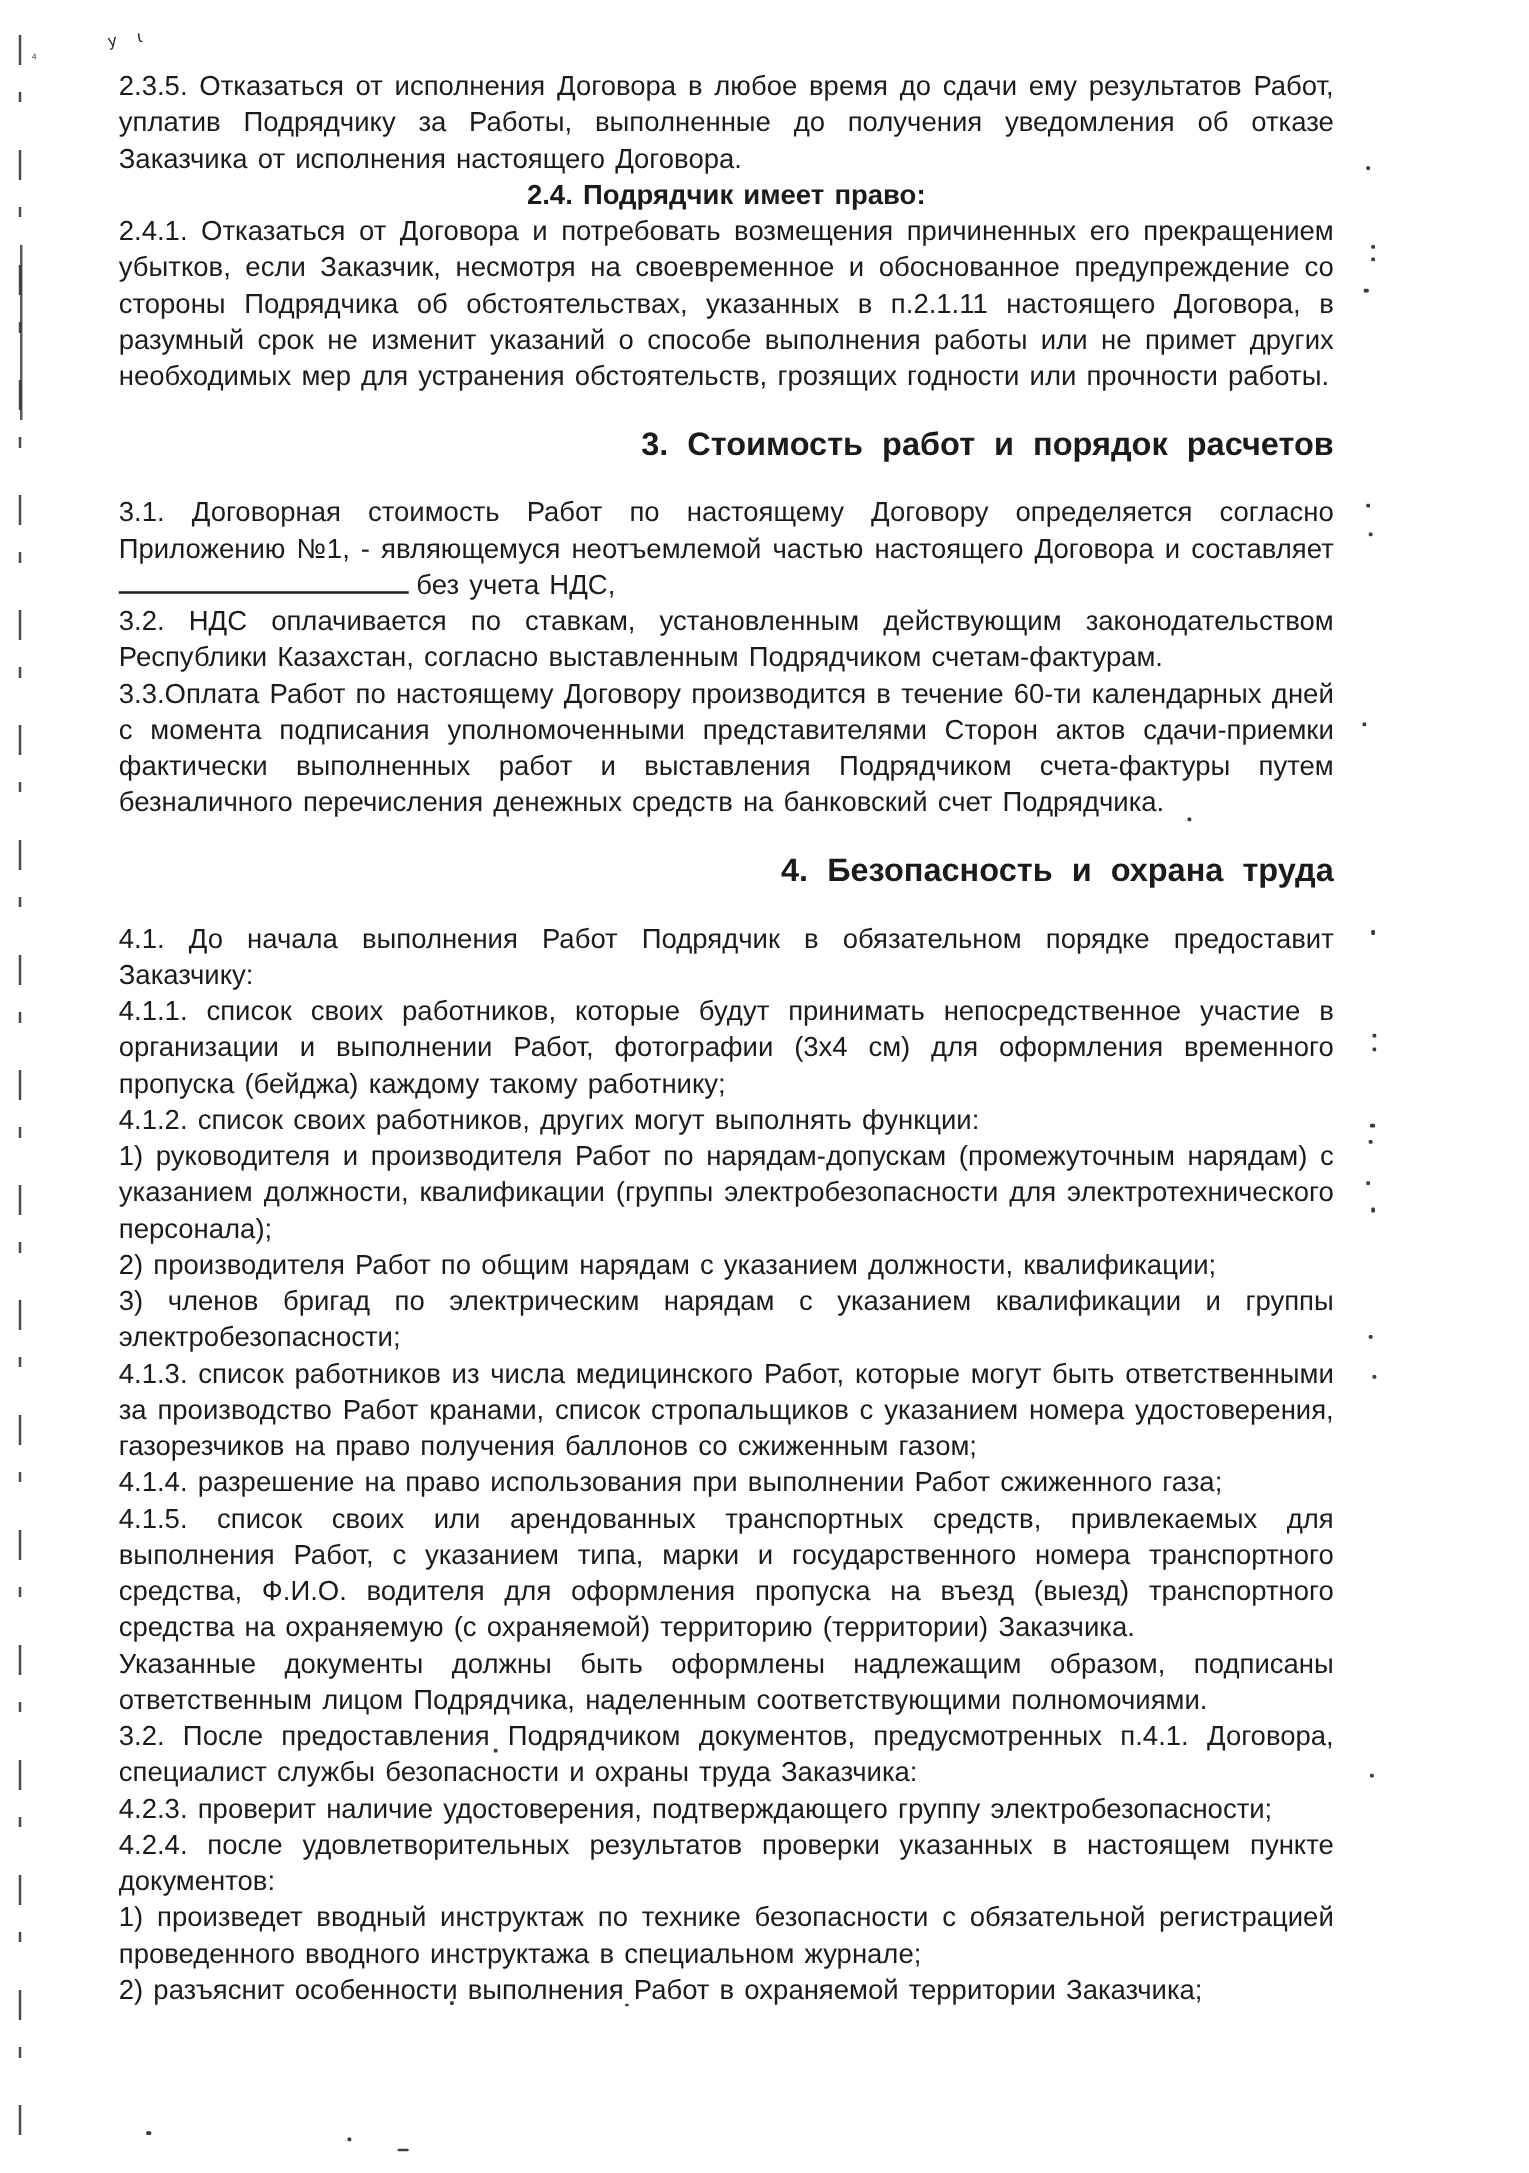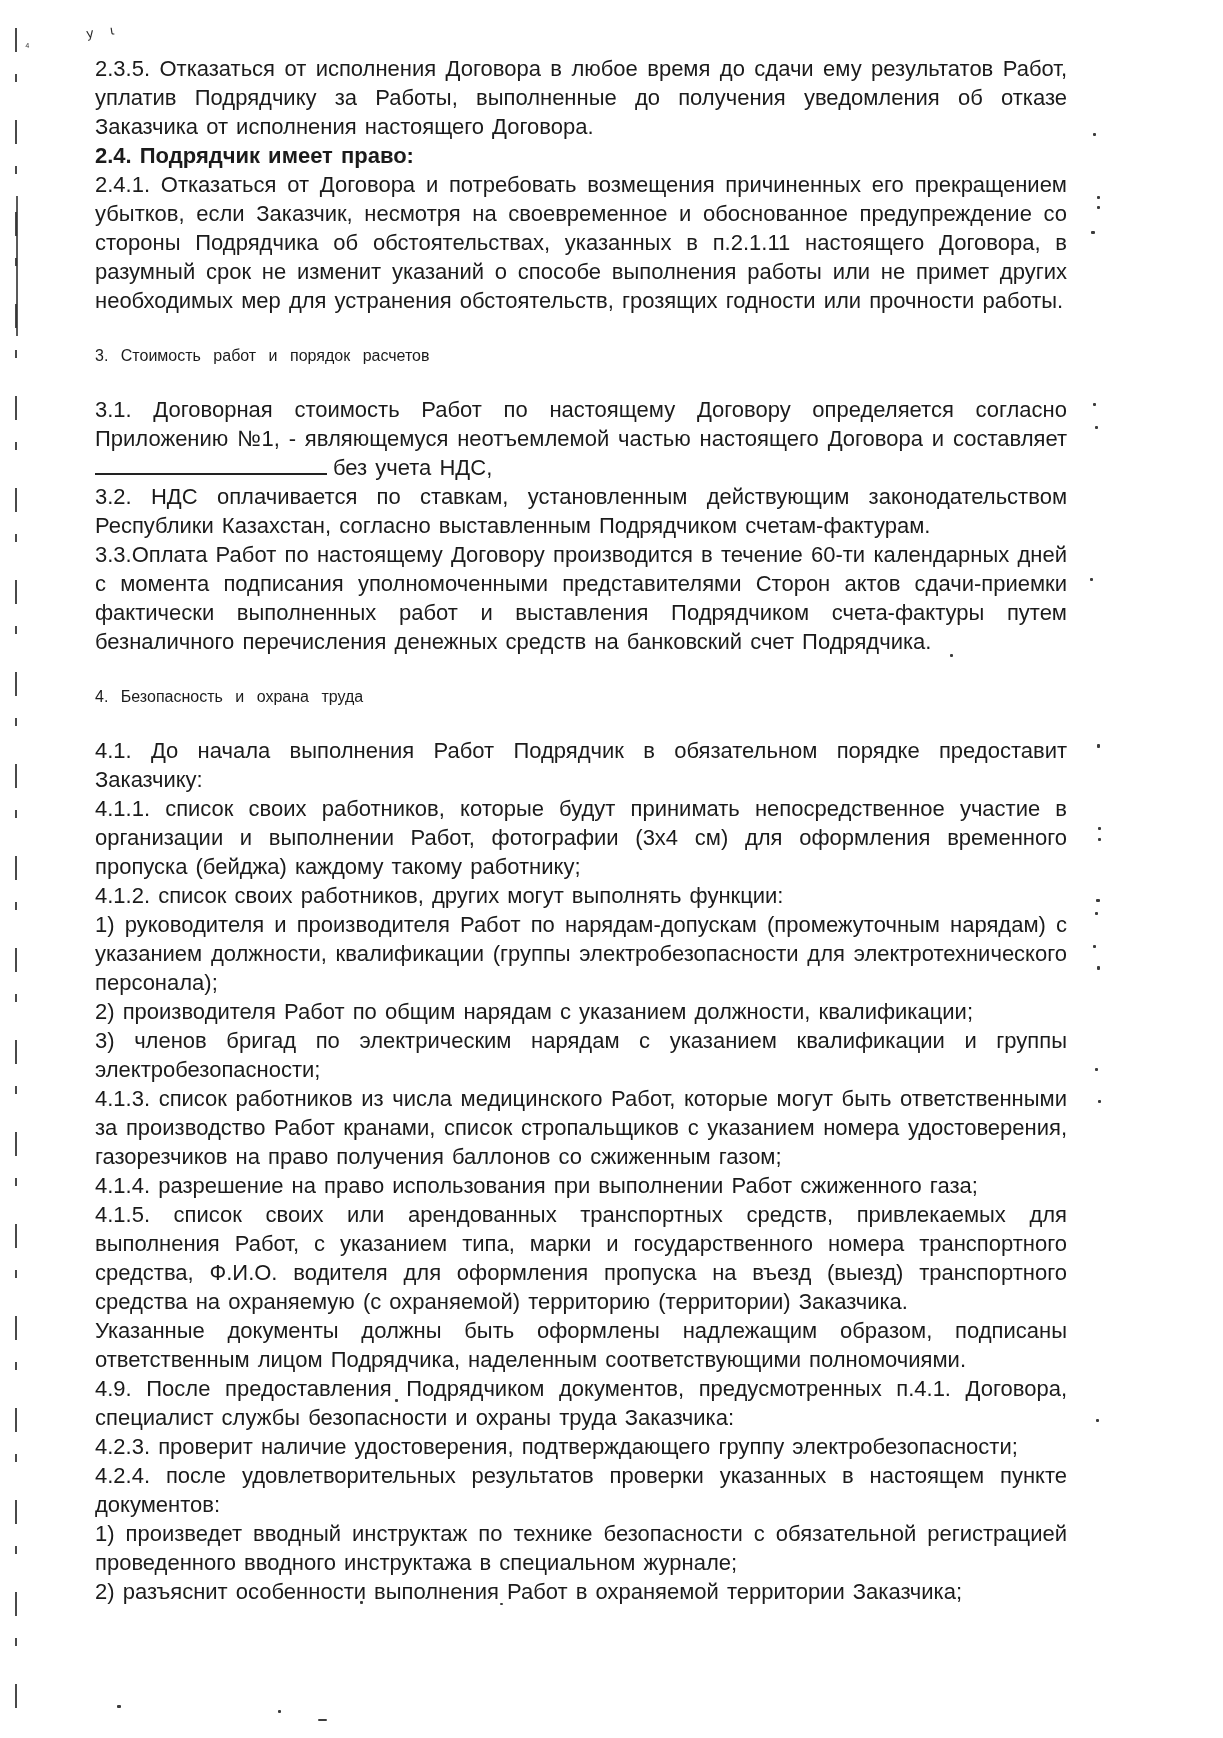--- a/index.html
+++ b/index.html
@@ -7,22 +7,22 @@
     width:1223px;height:1738px;position:relative;background:#ffffff;overflow:hidden;
     font-family:"Liberation Sans", sans-serif;color:#1b1b1b;
   }
   
   .page-inner{
     position:absolute;left:95px;top:54px;width:972px;
     font-size:22px;line-height:29px;text-align:justify;word-spacing:2px;
     -webkit-font-smoothing:none;
   }
   .para{margin:0;}
-  .h-left{margin:0;font-size:22px;line-height:29px;font-weight:bold;text-align:left;}
-  .h-center{margin:26px 0 25px 0;font-size:16px;line-height:29px;font-weight:normal;text-align:left;word-spacing:8px;}
+  .h-left{margin:0;font-size:22px;line-height:29px;font-weight:bold;text-align:center;}
+  .h-center{margin:26px 0 25px 0;font-size:26px;line-height:29px;font-weight:bold;text-align:right;word-spacing:8px;}
   .bold{font-weight:normal;}
   .blank-line{
     display:inline-block;width:232px;height:18px;vertical-align:baseline;
     border-bottom:2px solid #222;margin-right:6px;
   }
   
   .binding-line{
     position:absolute;left:15px;top:28px;width:2px;height:1684px;
     background:repeating-linear-gradient(to bottom,#2a2a2a 0 24px,transparent 24px 46px,#2a2a2a 46px 54px,transparent 54px 92px);
     opacity:.85;
@@ -61,21 +61,21 @@
       <p class="para">4.1. До начала выполнения Работ Подрядчик в обязательном порядке предоставит Заказчику:</p>
       <p class="para">4.1.1. список своих работников, которые будут принимать непосредственное участие в организации и выполнении Работ,  фотографии (3х4 см) для оформления временного пропуска (бейджа) каждому такому работнику;</p>
       <p class="para">4.1.2. список своих работников, других могут выполнять функции:</p>
       <p class="para">1) руководителя и производителя Работ по нарядам-допускам (промежуточным нарядам) с указанием должности, квалификации (группы электробезопасности для электротехнического персонала);</p>
       <p class="para">2) производителя Работ по общим нарядам с указанием должности, квалификации;</p>
       <p class="para">3) членов бригад по электрическим нарядам с указанием квалификации и группы электробезопасности;</p>
       <p class="para">4.1.3. список работников из числа медицинского Работ, которые могут быть ответственными за производство Работ кранами, список стропальщиков с указанием номера удостоверения, газорезчиков на право получения баллонов со сжиженным газом;</p>
       <p class="para">4.1.4. разрешение на право использования при выполнении Работ сжиженного газа;</p>
       <p class="para">4.1.5. список своих или арендованных транспортных средств, привлекаемых для выполнения Работ, с указанием типа, марки и государственного номера транспортного средства, Ф.И.О. водителя для оформления пропуска на въезд (выезд) транспортного  средства на охраняемую (с охраняемой) территорию (территории)  Заказчика.</p>
       <p class="para">Указанные документы должны быть оформлены надлежащим образом, подписаны ответственным лицом Подрядчика, наделенным соответствующими полномочиями.</p>
-      <p class="para">4.9.  После  предоставления  Подрядчиком  документов,  предусмотренных  п.4.1.  Договора, специалист службы безопасности и охраны труда Заказчика:</p>
+      <p class="para">3.2.  После  предоставления  Подрядчиком  документов,  предусмотренных  п.4.1.  Договора, специалист службы безопасности и охраны труда Заказчика:</p>
       <p class="para">4.2.3.  проверит наличие удостоверения, подтверждающего группу электробезопасности;</p>
       <p class="para">4.2.4. после удовлетворительных результатов проверки указанных в настоящем пункте документов:</p>
       <p class="para">1) произведет вводный инструктаж по технике безопасности с обязательной регистрацией проведенного вводного инструктажа в специальном журнале;</p>
       <p class="para">2) разъяснит особенности выполнения Работ в охраняемой территории Заказчика;</p>
     </article>
 </main>
 
 <div class="speck" style="left: 1093px; top: 133px; width: 3px; height: 3px;"></div>
 <div class="speck" style="left: 1097px; top: 196px; width: 3px; height: 3px;"></div>
 <div class="speck" style="left: 1097px; top: 206px; width: 3px; height: 3px;"></div>

